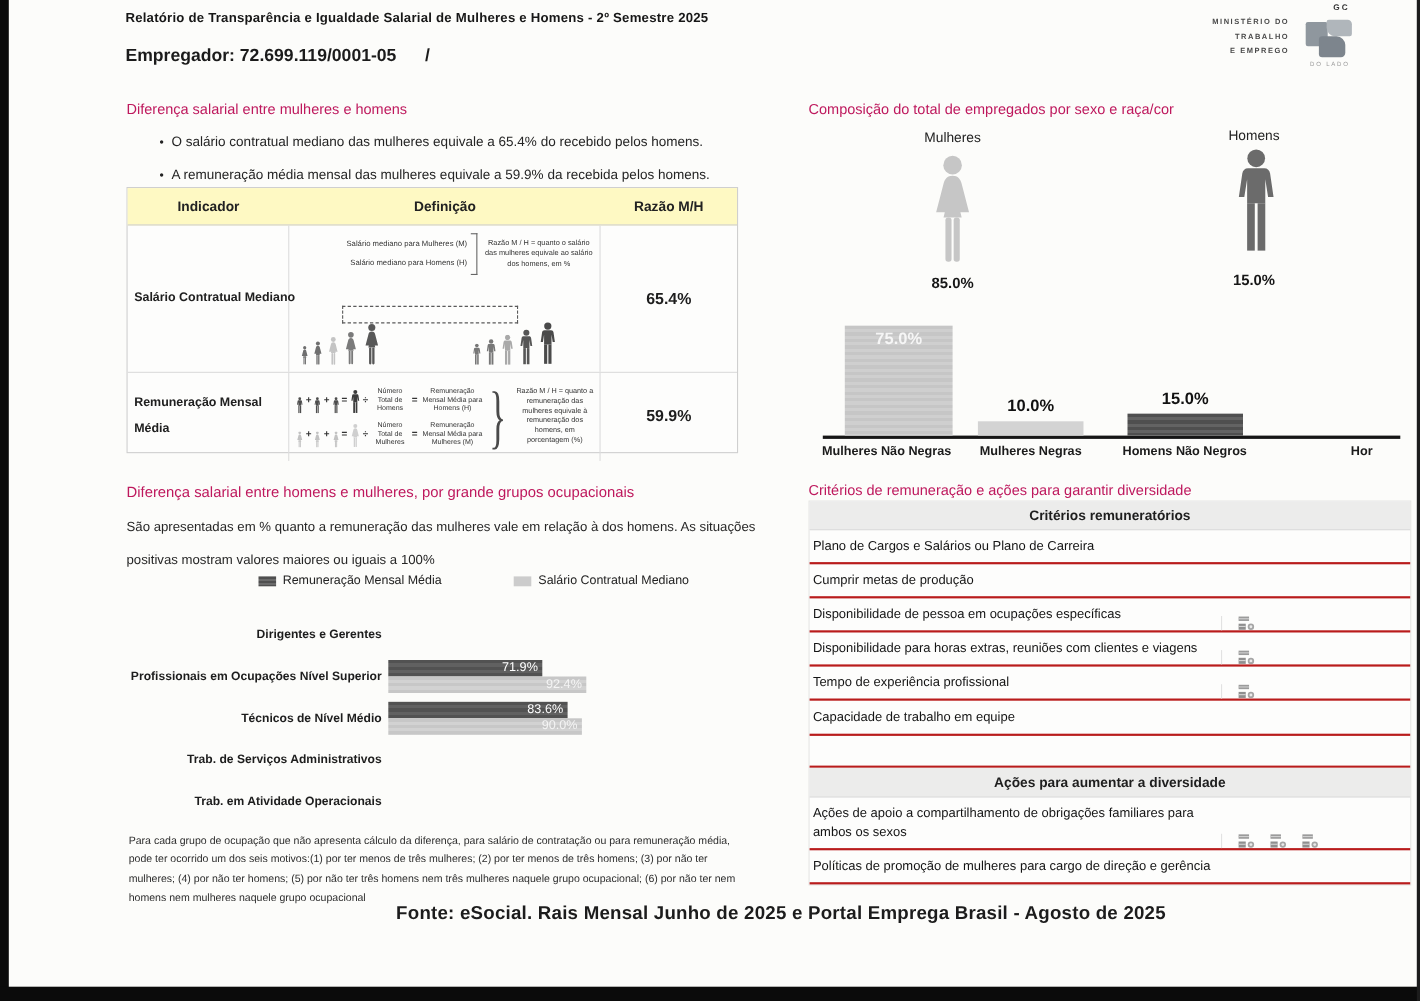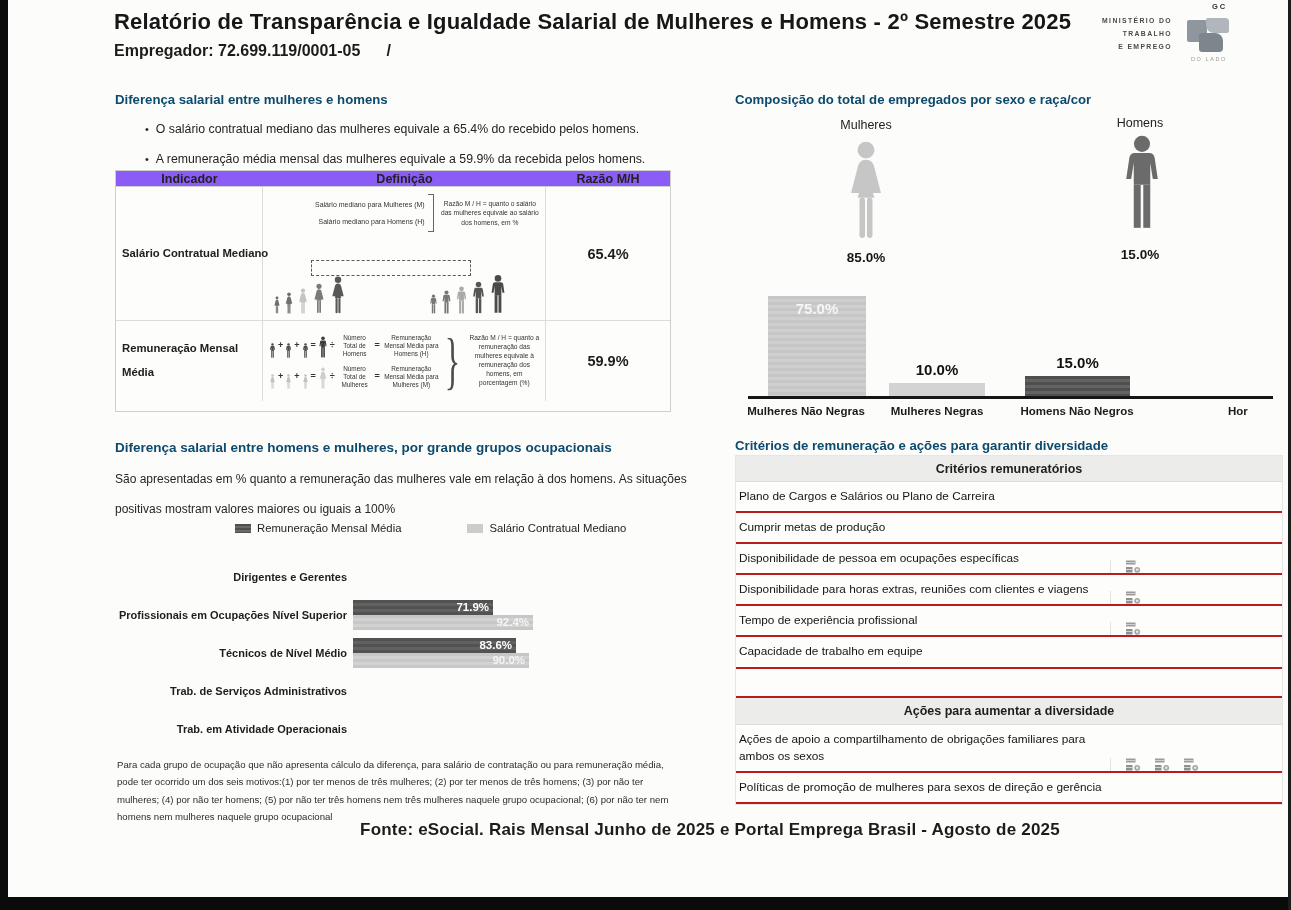--- a/index.html
+++ b/index.html
@@ -3,37 +3,37 @@
 <meta charset="utf-8">
 <style>
 *{margin:0;padding:0;box-sizing:border-box}
 html,body{width:1291px;height:910px}
 body{font-family:"Liberation Sans",sans-serif;background:#d8d8d6;position:relative}
 .page{position:absolute;inset:0;background:#fcfcfa;overflow:hidden;color:#222}
 .edge-l{position:absolute;left:0;top:0;width:8px;height:100%;background:#0b0b0b}
 .edge-b{position:absolute;left:0;bottom:0;width:100%;height:13px;background:#0b0b0b}
 .edge-r{position:absolute;right:0;top:0;width:3px;height:100%;background:#1c1c1c}
 
-.report-title{position:absolute;left:114px;top:9px;font-size:22px;font-weight:700;color:#171717;letter-spacing:.2px;white-space:nowrap}
+.report-title{position:absolute;left:114px;top:9px;font-size:12px;font-weight:700;color:#171717;letter-spacing:.2px;white-space:nowrap}
 .header-line2{position:absolute;left:114px;top:42px;display:flex;gap:26px;font-size:16px;font-weight:700;color:#1b1b1b;white-space:nowrap}
 .ministry{position:absolute;left:1062px;top:14px;width:110px;text-align:right;font-size:6.8px;font-weight:700;letter-spacing:1.4px;color:#4a4a4a;line-height:13px}
 .gc-mark{position:absolute;left:1212px;top:2px;font-size:7.5px;font-weight:700;letter-spacing:2px;color:#333}
 .logo{position:absolute;left:1185px;top:18px;width:48px;height:36px}
 .logo .b1{position:absolute;left:2px;top:2px;width:20px;height:22px;background:#8f979e;border-radius:2px}
 .logo .b2{position:absolute;left:21px;top:0;width:23px;height:15px;background:#b0b6bb;border-radius:2px 4px 2px 8px}
 .logo .b3{position:absolute;left:14px;top:15px;width:24px;height:19px;background:#7d858d;border-radius:3px 8px 4px 3px}
 .logo-caption{position:absolute;left:1180px;top:56px;width:58px;text-align:center;font-size:5.5px;letter-spacing:1.6px;color:#9a9a9a}
 
-.sec-title{font-size:13.2px;font-weight:700;color:#0c4a6e;white-space:nowrap}
+.sec-title{font-size:13.2px;font-weight:400;color:#be185d;white-space:nowrap}
 
 .paygap{position:absolute;left:115px;top:92px;width:575px}
 .bullet{position:absolute;left:30px;font-size:12.3px;color:#242424;white-space:nowrap}
 .bullet .dot{margin-right:7px;font-size:11px}
 .pg-table{position:absolute;left:0;top:78px;width:556px;height:242px;border:1px solid #cfcfcf;background:#fdfdfc}
-.pg-head{display:flex;height:16px;background:#8b5cf6;border-bottom:1px solid #cfcfcf;font-size:12.5px;font-weight:700;color:#222}
+.pg-head{display:flex;height:34px;background:#fef9c3;border-bottom:1px solid #cfcfcf;font-size:12.5px;font-weight:700;color:#222}
 .pg-head>div{display:flex;align-items:center;justify-content:center}
 .pc1{width:147px}.pc2{width:283px}.pc3{flex:1}
 .pg-row{display:flex;border-bottom:1px solid #dcdcdc}
 .pg-row:last-child{border-bottom:none}
 .row-median{height:134px}.row-mean{height:80px}
 .pg-ind{width:147px;border-right:1px solid #dcdcdc;display:flex;flex-direction:column;justify-content:center;padding-left:6px;font-size:11.3px;font-weight:700;color:#202020;white-space:nowrap;line-height:2.1}
 .pg-def{width:283px;border-right:1px solid #dcdcdc;position:relative;padding:5px 4px}
 .pg-ratio{flex:1;display:flex;align-items:center;justify-content:center;font-size:14.5px;font-weight:600;color:#1d1d1d}
 .med-top{display:flex;align-items:center;margin:2px 0 0 12px}
 .med-labels{width:148px;text-align:right;font-size:7px;color:#333;line-height:2.45;white-space:nowrap}
@@ -76,21 +76,21 @@
 .swatch{width:16px;height:9px}
 .sw-dark{background:repeating-linear-gradient(180deg,#4f4f4f 0 2px,#6a6a6a 2px 4px)}
 .sw-light{background:#cccccc}
 .occ-chart{position:absolute;left:0;top:118px;width:575px}
 .occ-row{display:flex;height:38px}
 .occ-cat{width:238px;padding-right:6px;text-align:right;font-size:11px;font-weight:600;color:#1d1d1d;white-space:nowrap;align-self:center}
 .occ-bars{flex:1;align-self:center}
 .hbar{position:relative;height:15px}
 .hb-dark{background:repeating-linear-gradient(180deg,#525252 0 3px,#616161 3px 6px)}
 .hb-light{background:repeating-linear-gradient(180deg,#c7c7c7 0 3px,#d2d2d2 3px 6px)}
-.hval{position:absolute;right:4px;top:1px;font-size:11.5px;font-weight:700;color:#fff}
+.hval{position:absolute;right:4px;top:1px;font-size:11.5px;font-weight:400;color:#fff}
 .hb-light .hval{color:rgba(255,255,255,.78)}
 .occ-footnote{position:absolute;left:2px;top:316px;width:568px;font-size:9.6px;line-height:1.8;color:#2d2d2d}
 
 .criteria{position:absolute;left:735px;top:438px;width:548px}
 .crit-table{position:absolute;left:0;top:17px;width:548px;border:1px solid #e6e6e4;background:#fdfdfc}
 .crit-head{height:26px;background:#ececeb;display:flex;align-items:center;justify-content:center;font-size:12.5px;font-weight:700;color:#1e1e1e;border-bottom:1px solid #ddd}
 .crit-row{display:flex;border-bottom:2px solid #b91c1c;min-height:29px;align-items:flex-end}
 .crit-label{flex:1;padding:6px 6px 6px 3px;font-size:11.8px;color:#141414;line-height:1.45;align-self:center}
 .crit-icons{width:172px;border-left:1px solid #e2e2e2;display:flex;align-items:center;gap:13px;padding-left:14px}
 .crit-sub{height:27px;background:#ececeb;display:flex;align-items:center;justify-content:center;font-size:12.5px;font-weight:700;color:#1e1e1e;border-bottom:1px solid #ddd}
@@ -424,20 +424,20 @@
             </svg>
           <svg width="16" height="13">
               <use href="#stamp"></use>
             </svg>
           <svg width="16" height="13">
               <use href="#stamp"></use>
             </svg>
         </div>
       </div>
       <div class="crit-row">
-        <div class="crit-label">Políticas de promoção de mulheres para sexos de direção e gerência</div>
+        <div class="crit-label">Políticas de promoção de mulheres para cargo de direção e gerência</div>
         <div class="crit-icons"></div>
       </div>
     </div>
   </section>
 
   <div class="source-line">Fonte: eSocial. Rais Mensal Junho de 2025 e Portal Emprega Brasil - Agosto de 2025</div>
 </div>
 
 </body></html>

